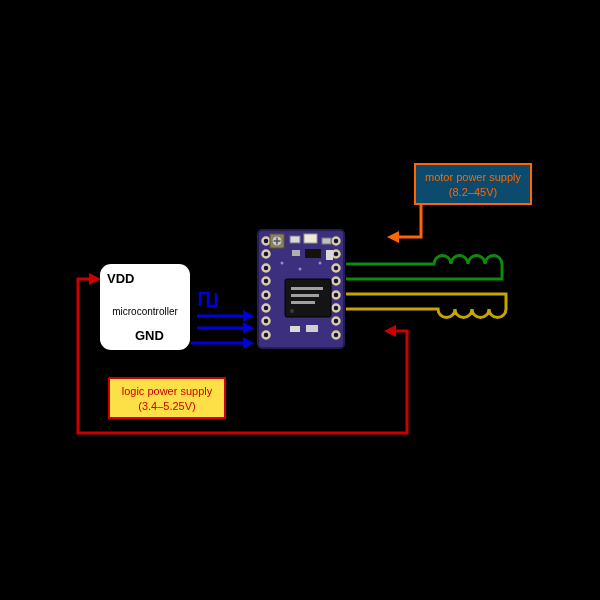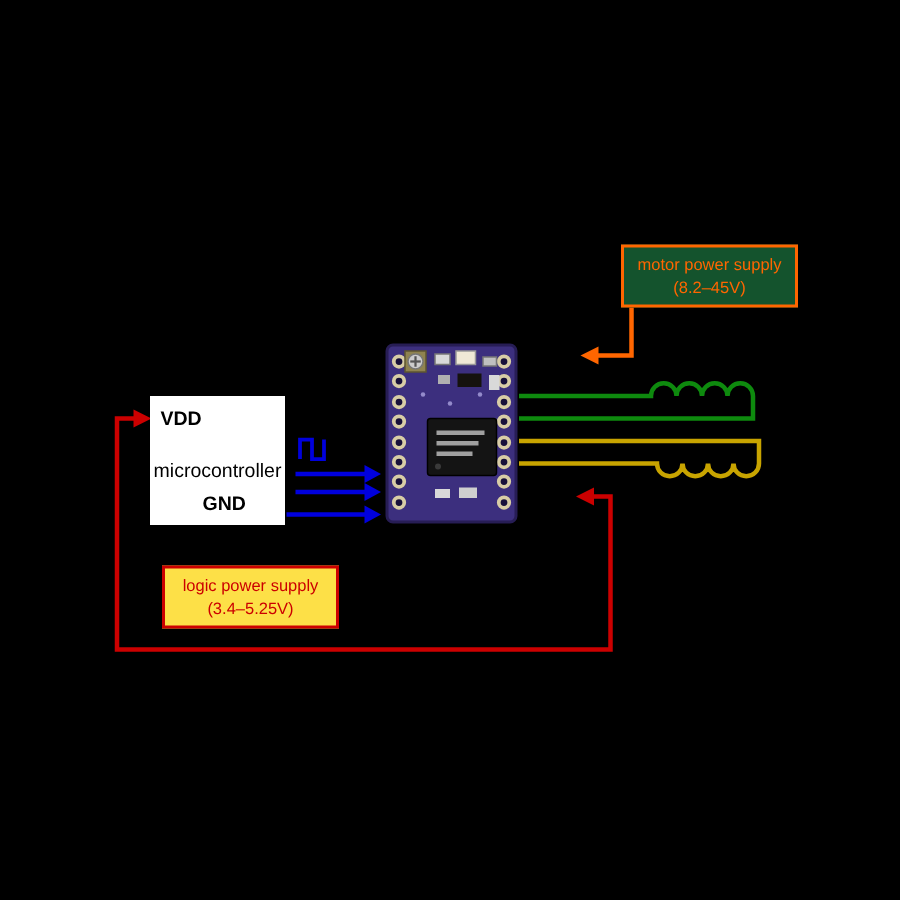--- a/index.html
+++ b/index.html
@@ -2,24 +2,24 @@
 <html><head>
 <meta charset="utf-8">
 <style>
   html,body{margin:0;padding:0;}
   body{width:600px;height:600px;background:#000;overflow:hidden;
        font-family:"Liberation Sans", sans-serif;}
   .canvas{position:relative;width:600px;height:600px;background:#000;}
   .canvas svg{position:absolute;left:0;top:0;}
   .pin{fill:#17103a;stroke:#d8cda6;stroke-width:2.5;}
   .ic-textline{fill:#cfcfcf;opacity:.75;}
-  .box{position:absolute;box-sizing:border-box;background:#fff;}
+  .box{position:absolute;box-sizing:border-box;background:#fff;border-radius:11px;}
   .mc-box{left:100px;top:264px;width:90px;height:86px;color:#000;}
   .mc-vdd{position:absolute;left:7px;top:7px;font-weight:bold;font-size:13px;}
-  .mc-label{position:absolute;left:0;right:0;top:42px;text-align:center;font-size:13px;}
+  .mc-label{position:absolute;left:0;right:0;top:42px;text-align:center;font-size:10px;}
   .mc-gnd{position:absolute;left:7px;bottom:7px;font-weight:bold;font-size:13px;margin-left:28px;}
   .callout{position:absolute;width:118px;height:42px;border:2px solid;box-sizing:border-box;
            background:#fff;text-align:center;font-size:11px;line-height:15px;padding-top:5px;}
   .callout-motor{left:414px;top:163px;}
   .callout-logic{left:108px;top:377px;}
 </style>
 </head>
 <body>
 
 <div class="canvas" style="background: rgb(0, 0, 0);">
@@ -115,21 +115,21 @@
       </g>
     </g>
   </svg>
 
   <div class="box mc-box" style="background: rgb(255, 255, 255); color: rgb(0, 0, 0);">
     <div class="mc-vdd">VDD</div>
     <div class="mc-label">microcontroller</div>
     <div class="mc-gnd">GND</div>
   </div>
 
-  <div class="callout callout-motor" style="border-color: rgb(255, 102, 0); color: rgb(255, 102, 0); background: #14532d;">
+  <div class="callout callout-motor" style="border-color: rgb(255, 102, 0); color: rgb(255, 102, 0); background: #0c4a6e;">
     <div>motor power supply</div>
     <div>(8.2–45V)</div>
   </div>
 
   <div class="callout callout-logic" style="border-color: rgb(204, 0, 0); color: rgb(204, 0, 0); background: #fde047;">
     <div>logic power supply</div>
     <div>(3.4–5.25V)</div>
   </div>
 
 </div>

